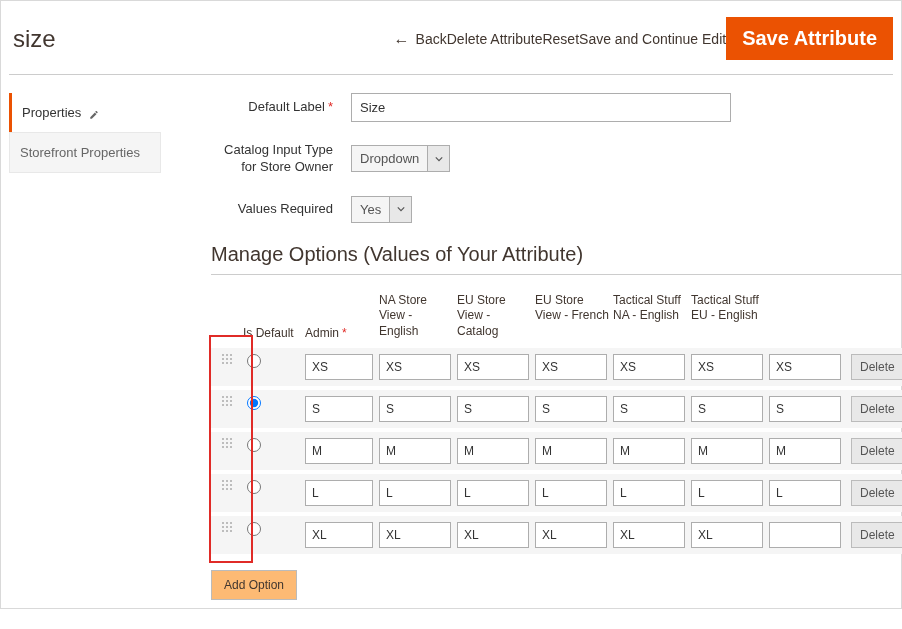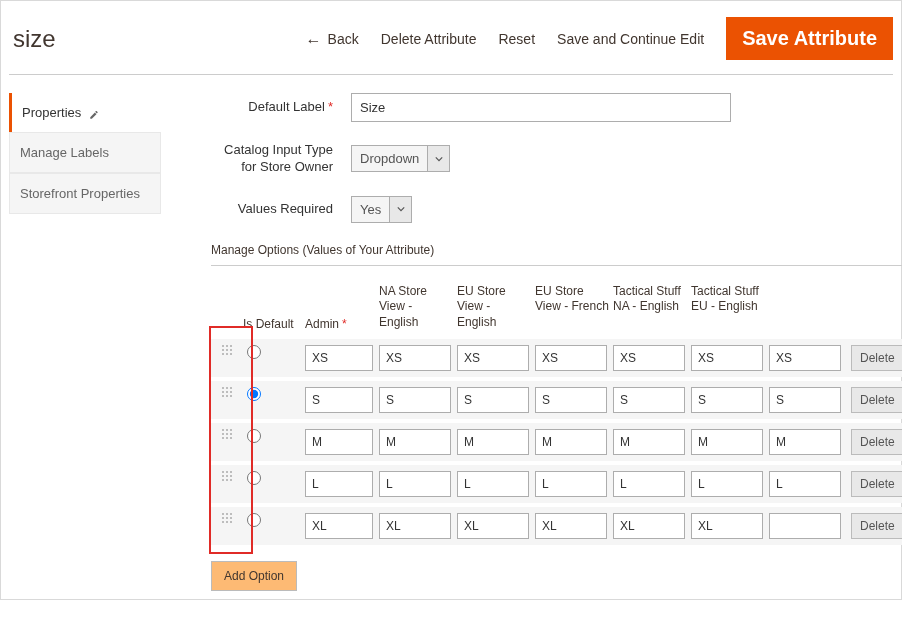--- a/index.html
+++ b/index.html
@@ -1,20 +1,20 @@
 <!DOCTYPE html>
 <html><head>
 <meta charset="utf-8">
 <style>
 * { box-sizing: border-box; margin: 0; padding: 0; }
 body { font-family: 'Helvetica Neue', Arial, sans-serif; font-size: 13px; color: #41362f; background: #fff; width: 902px; }
 .outer { border: 1px solid #d9d9d9; padding: 8px; }
 .header { display: flex; align-items: center; padding: 8px 0 14px 0; border-bottom: 1px solid #ccc; }
 .page-title { font-size: 24px; font-weight: 300; color: #41362f; flex: 0 0 auto; padding-left: 4px; }
-.header-actions { margin-left: auto; display: flex; align-items: center; gap: 22px; }
+.header-actions { margin-left: auto; display: flex; align-items: center; }
 .link-btn { background: none; border: none; font-size: 14px; color: #41362f; cursor: pointer; font-weight: 500; }
 .back-arrow { font-size: 16px; margin-right: 6px; }
 .primary-btn { background: #eb5202; color: #fff; border: none; padding: 10px 16px; font-size: 20px; font-weight: 600; cursor: pointer; }
 
 .content { display: flex; margin-top: 18px; }
 .sidebar { width: 152px; flex-shrink: 0; }
 .tab { padding: 12px 10px; color: #666; cursor: pointer; font-size: 13px; }
 .tab.active { border-left: 3px solid #eb5202; color: #333; font-weight: 500; display: flex; align-items: center; gap: 8px; }
 .tab.inactive { background: #f5f5f5; border: 1px solid #e8e8e8; border-left: 1px solid #e8e8e8; }
 .pencil-icon { width: 10px; height: 10px; display: inline-block; }
@@ -22,21 +22,21 @@
 .main { flex: 1; padding-left: 50px; }
 .form-row { display: flex; align-items: center; margin-bottom: 20px; }
 .form-label { width: 140px; text-align: right; padding-right: 18px; color: #333; font-size: 13px; line-height: 1.3; }
 .required { color: #e02b27; margin-left: 3px; }
 .text-input { border: 1px solid #adadad; padding: 6px 8px; font-size: 13px; width: 380px; color: #333; }
 .select-wrap { display: flex; }
 .select-input { border: 1px solid #adadad; padding: 5px 8px; font-size: 13px; background: #f5f5f5; color: #555; min-width: 70px; }
 .select-toggle { border: 1px solid #adadad; border-left: none; background: #e8e8e8; width: 22px; display: flex; align-items: center; justify-content: center; cursor: pointer; }
 .select-toggle svg { width: 8px; height: 8px; }
 
-.section-title { font-size: 12px; font-weight: 400; color: #41362f; margin: 20px 0 8px 0; }
+.section-title { font-size: 20px; font-weight: 400; color: #41362f; margin: 20px 0 8px 0; }
 .section-hr { border: none; border-top: 1px solid #ccc; margin-bottom: 18px; }
 
 .options-wrap { position: relative; }
 .options-table { }
 .options-header { display: flex; align-items: flex-end; padding-bottom: 8px; }
 .col-handle { width: 32px; flex-shrink: 0; }
 .col-default { width: 62px; flex-shrink: 0; font-size: 12px; font-weight: 500; }
 .col-admin { width: 74px; flex-shrink: 0; font-size: 12px; font-weight: 500; }
 .col-store { width: 78px; flex-shrink: 0; font-size: 12px; font-weight: 500; line-height: 1.3; padding-right: 4px; }
 .col-delete { width: 56px; flex-shrink: 0; }
@@ -77,21 +77,20 @@
   <div class="content">
     <div class="sidebar">
       <div class="tab active">
         <span>Properties</span>
         <span class="pencil-icon">
           <svg viewBox="0 0 16 16">
               <path d="M2 11.5V14h2.5l7.4-7.4-2.5-2.5L2 11.5zM13.7 4.3c.3-.3.3-.7 0-1l-1.6-1.6c-.3-.3-.7-.3-1 0l-1.2 1.2 2.5 2.5 1.3-1.1z" fill="#666"></path>
             </svg>
         </span>
       </div>
-      <div class="tab inactive">Manage Labels</div>
       <div class="tab inactive">Storefront Properties</div>
     </div>
 
     <div class="main">
       <div class="form-row">
         <div class="form-label">
           <span>Default Label</span><span class="required">*</span>
         </div>
         <input class="text-input" value="Size" style="">
       </div>
@@ -126,21 +125,21 @@
       <div class="options-wrap">
         <div class="options-table">
           <div class="options-header">
             <div class="col-handle"></div>
             <div class="col-default">Is Default</div>
             <div class="col-admin">
               <span>Admin</span><span class="required">*</span>
             </div>
             <div id="store-headers" style="display:flex">
                 <div class="col-store">NA Store View - English</div>
-                <div class="col-store">EU Store View - English</div>
+                <div class="col-store">EU Store View - Catalog</div>
                 <div class="col-store">EU Store View - French</div>
                 <div class="col-store">Tactical Stuff NA - English</div>
                 <div class="col-store">Tactical Stuff EU - English</div>
               </div>
             <div class="col-delete"></div>
           </div>
           <div id="option-rows">
               <div class="option-row">
                 <div class="handle">
                   <div class="drag-dots">

